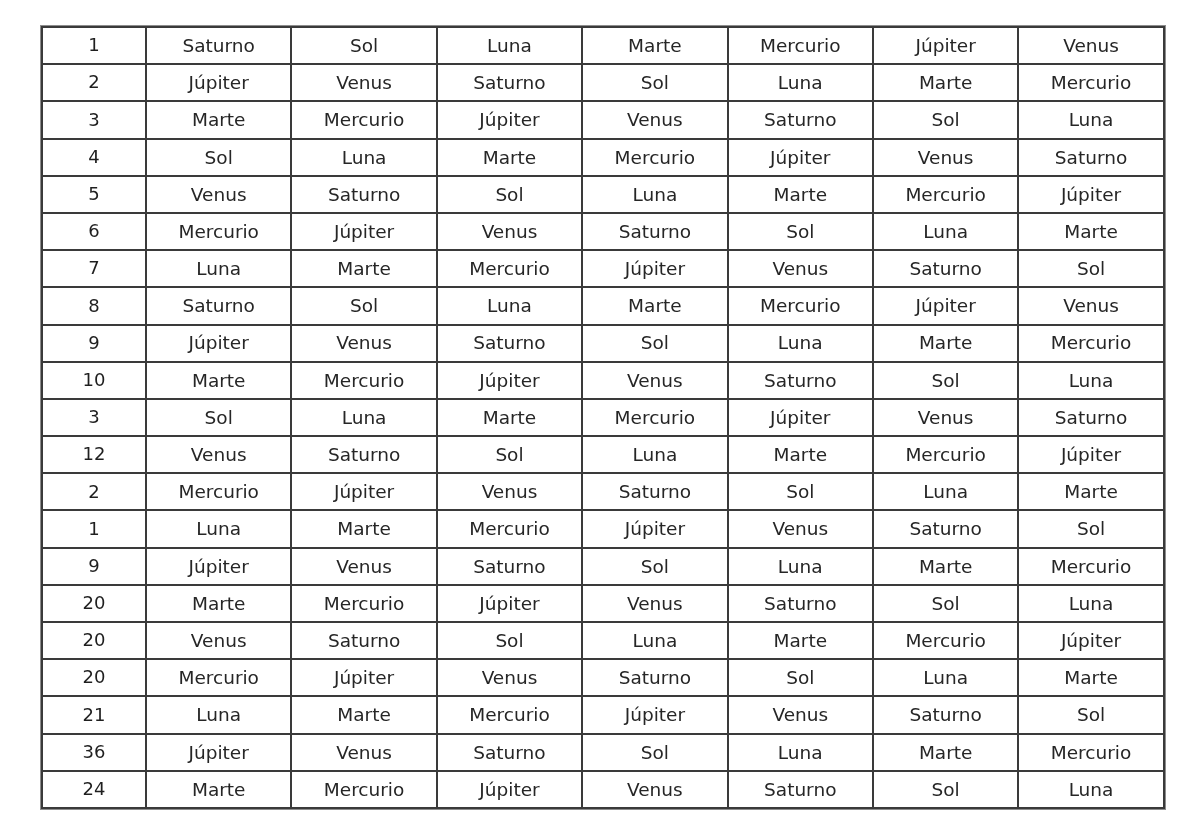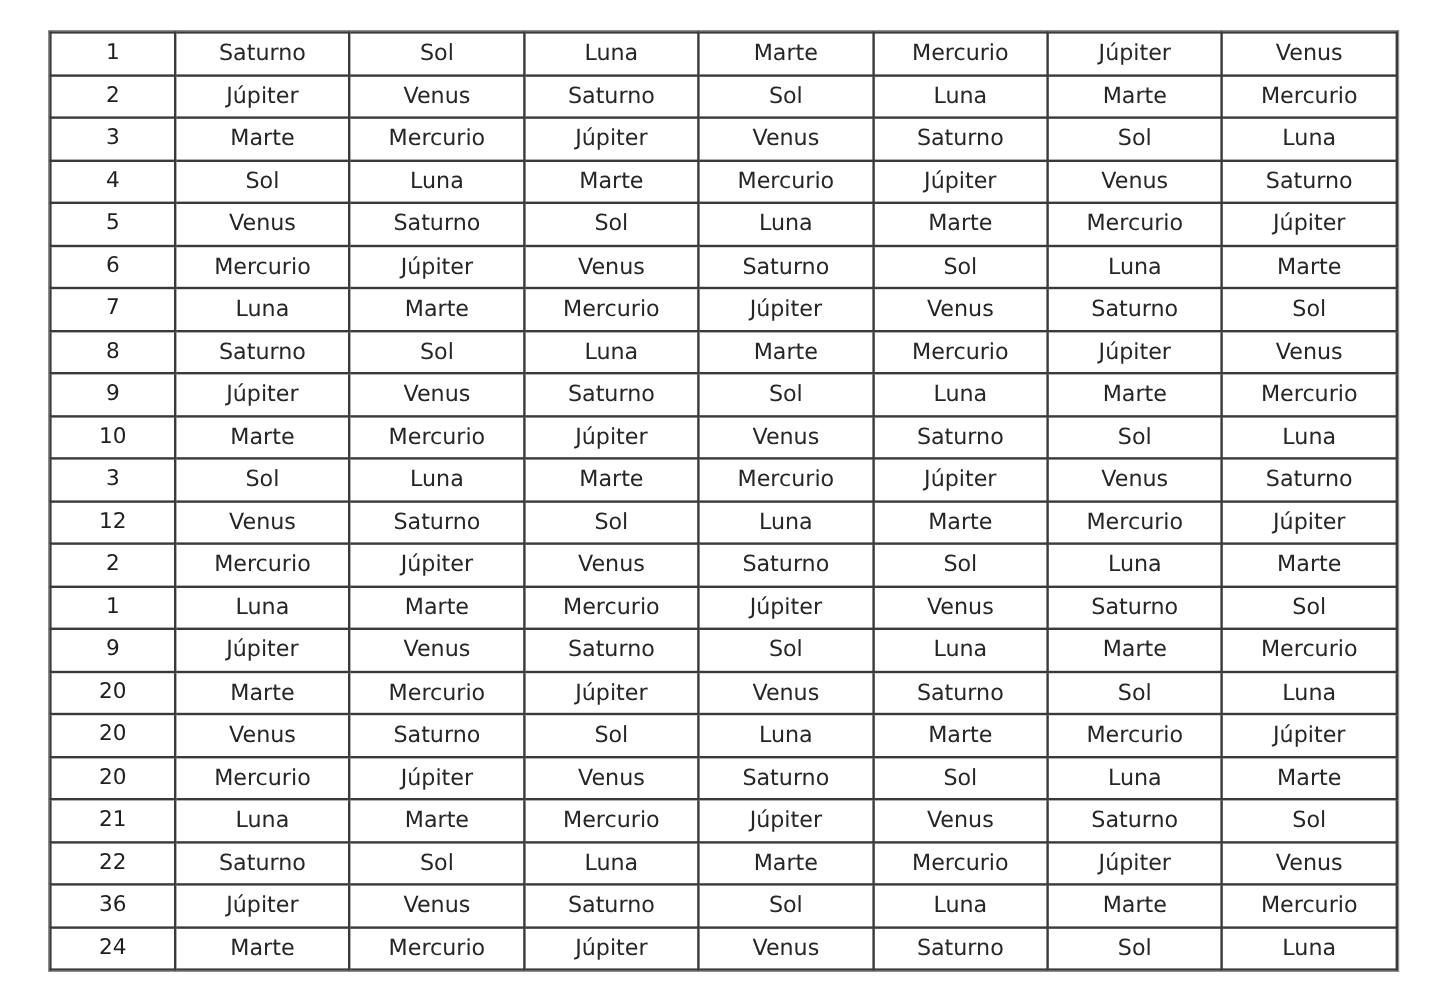--- a/index.html
+++ b/index.html
@@ -265,30 +265,20 @@
             <td class="idx">21</td>
             <td>Luna</td>
             <td>Marte</td>
             <td>Mercurio</td>
             <td>Júpiter</td>
             <td>Venus</td>
             <td>Saturno</td>
             <td>Sol</td>
           </tr>
           <tr>
-            <td class="idx">22</td>
-            <td>Saturno</td>
-            <td>Sol</td>
-            <td>Luna</td>
-            <td>Marte</td>
-            <td>Mercurio</td>
-            <td>Júpiter</td>
-            <td>Venus</td>
-          </tr>
-          <tr>
             <td class="idx">36</td>
             <td>Júpiter</td>
             <td>Venus</td>
             <td>Saturno</td>
             <td>Sol</td>
             <td>Luna</td>
             <td>Marte</td>
             <td>Mercurio</td>
           </tr>
           <tr>

